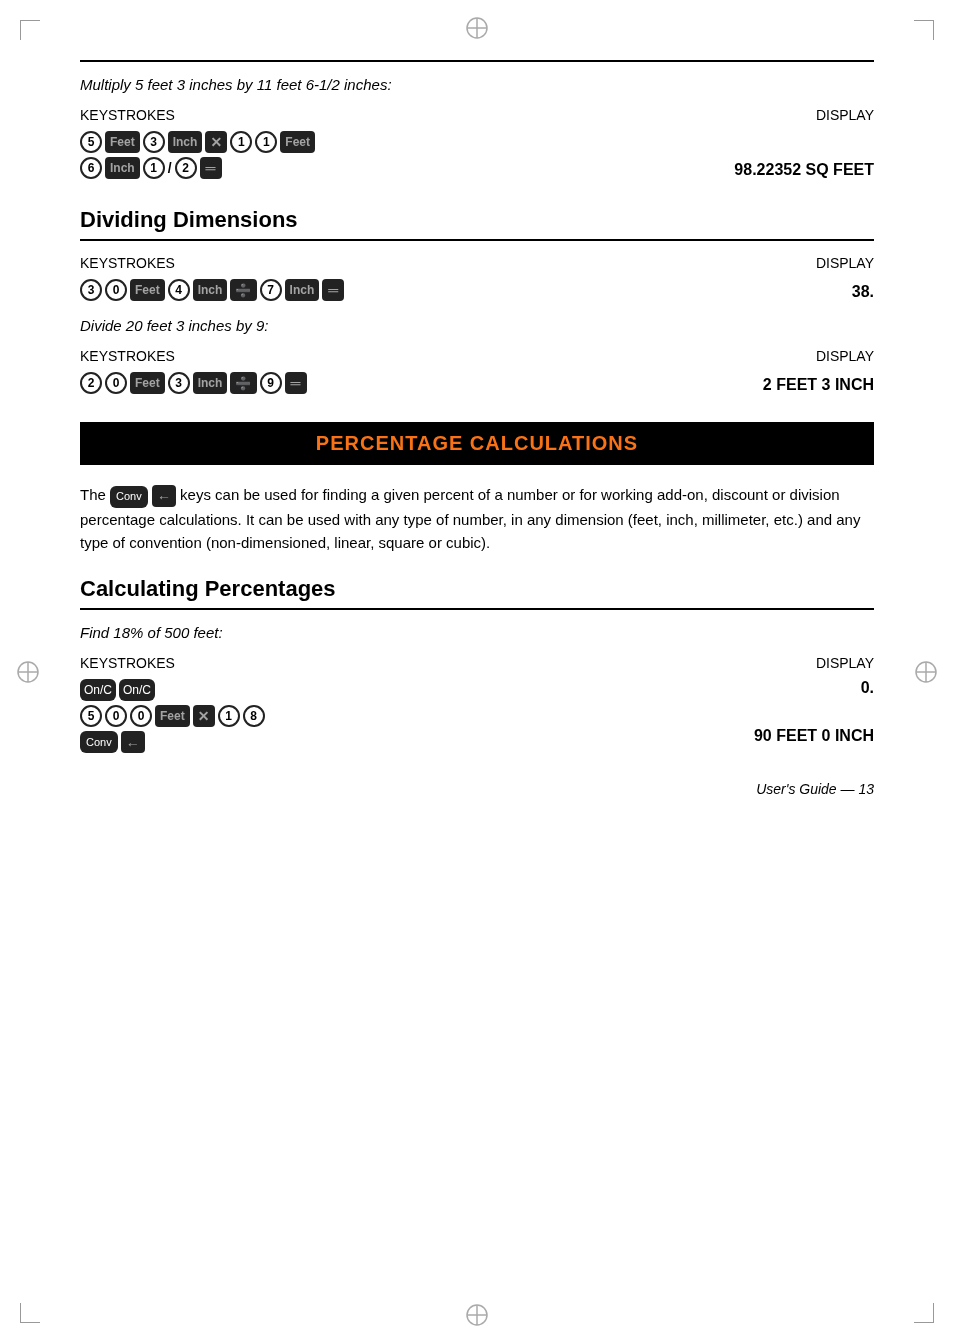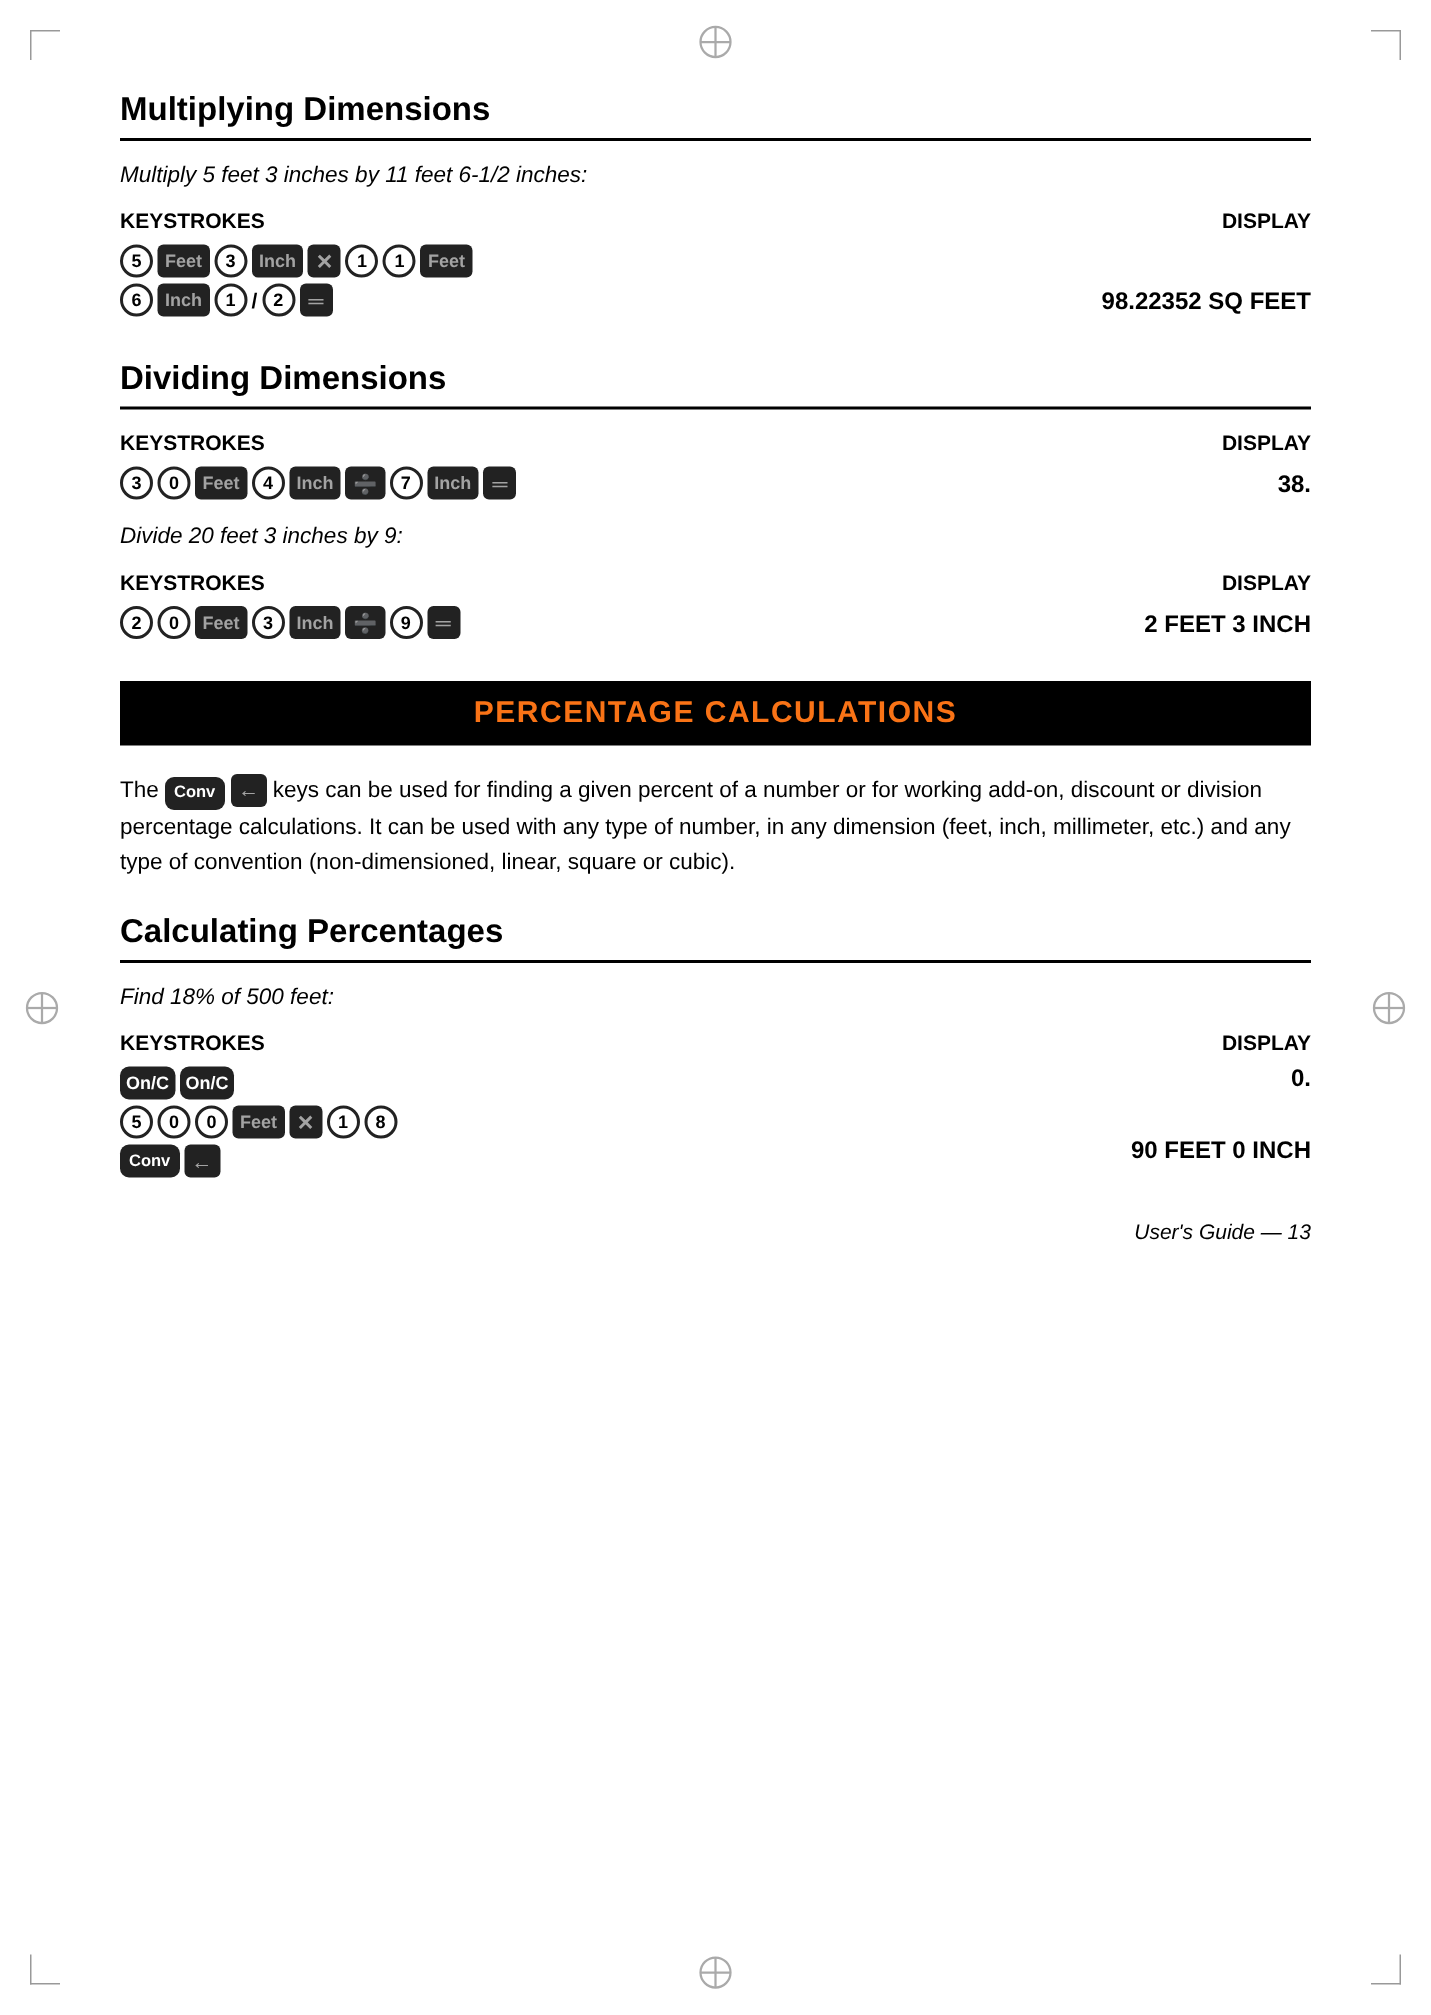--- a/index.html
+++ b/index.html
@@ -51,21 +51,21 @@
       font-style: italic;
       font-size: 15px;
       margin-bottom: 14px;
     }
 
     
     .kd-header {
       display: flex;
       justify-content: space-between;
       font-size: 14px;
-      font-weight: bold;
+      font-weight: normal;
       margin-bottom: 8px;
       align-items: center;
     }
 
     .keys-col {
       display: flex;
       flex-direction: column;
       gap: 4px;
     }
 
@@ -115,21 +115,21 @@
     }
 
     .key-rounded {
       display: inline-flex;
       align-items: center;
       justify-content: center;
       background: #222;
       color: #fff;
       border-radius: 6px;
       font-size: 11px;
-      font-weight: bold;
+      font-weight: normal;
       padding: 2px 6px;
       height: 22px;
       font-family: Arial, Helvetica, sans-serif;
     }
 
     
     .pct-banner {
       background: #000;
       color: #f97316;
       text-align: center;
@@ -191,21 +191,20 @@
 </div>
 <div class="reg-mark" style="top:50%;right:16px;transform:translateY(-50%);">
   <svg viewBox="0 0 24 24">
       <circle cx="12" cy="12" r="10" fill="none" stroke="#aaa" stroke-width="1.5"></circle>
       <line x1="12" y1="2" x2="12" y2="22" stroke="#aaa" stroke-width="1.5"></line>
       <line x1="2" y1="12" x2="22" y2="12" stroke="#aaa" stroke-width="1.5"></line>
     </svg>
 </div>
 
 <div class="section-block">
-  <h2 class="section-heading">Multiplying Dimensions</h2>
   <hr class="section-divider">
   <p class="subtitle">Multiply 5 feet 3 inches by 11 feet 6-1/2 inches:</p>
 
   <div class="kd-header">
     <span>KEYSTROKES</span>
     <span>DISPLAY</span>
   </div>
 
   <div style="display:flex;justify-content:space-between;align-items:flex-end;">
     <div class="keys-col">

